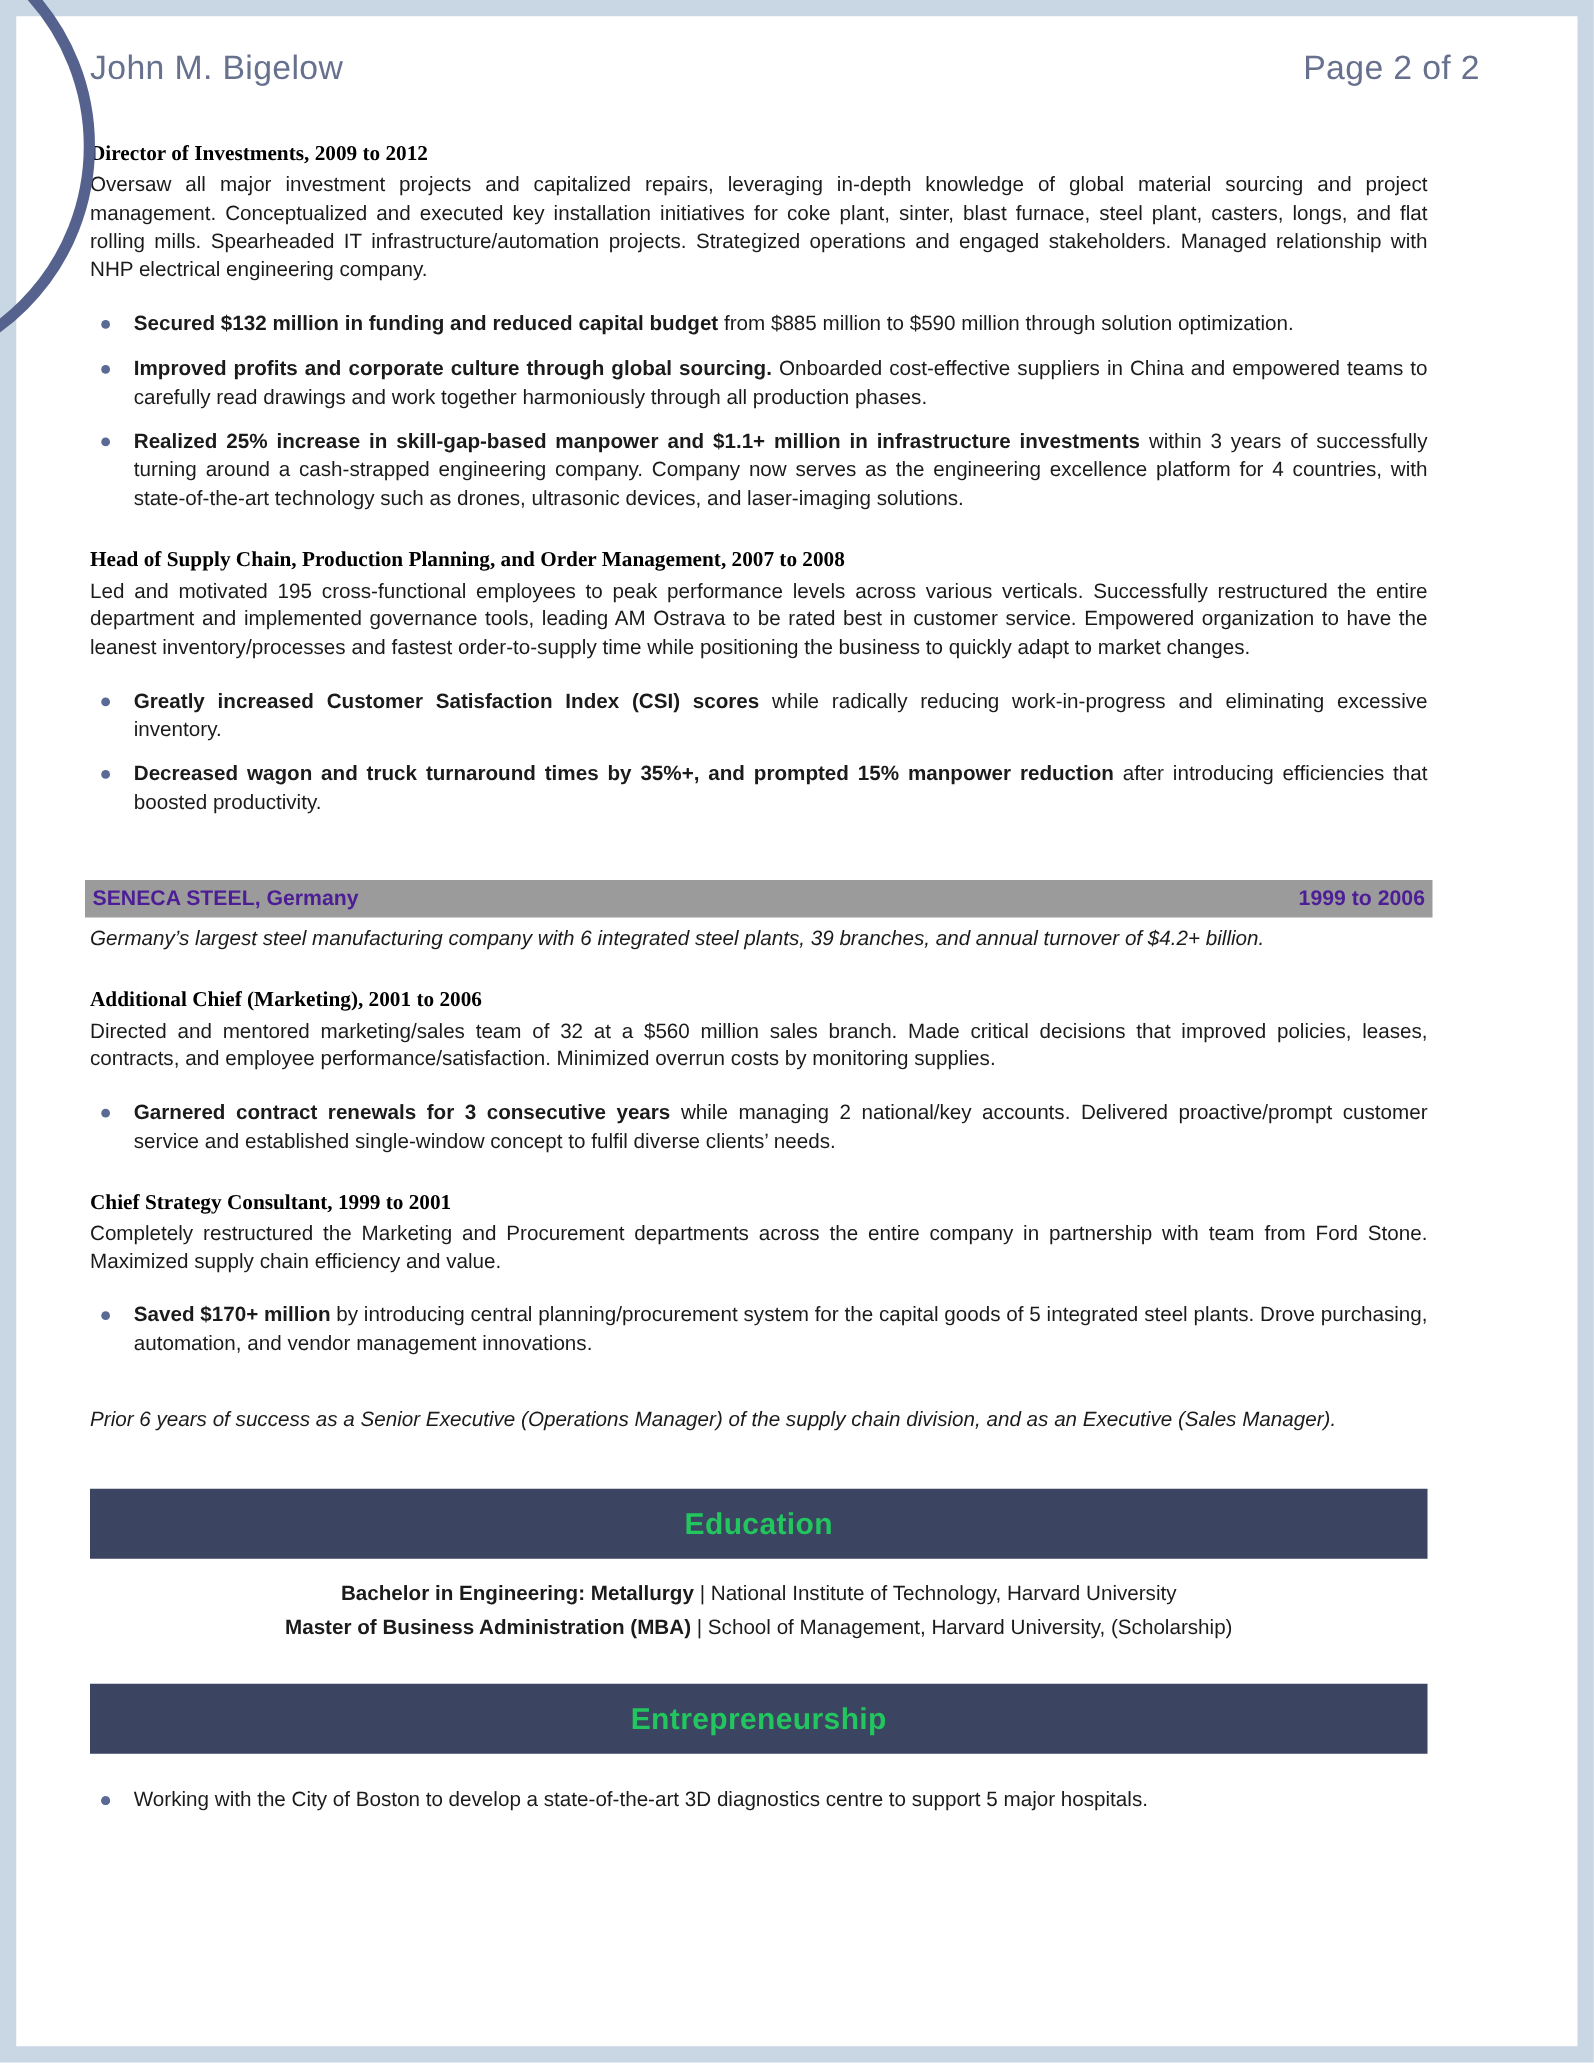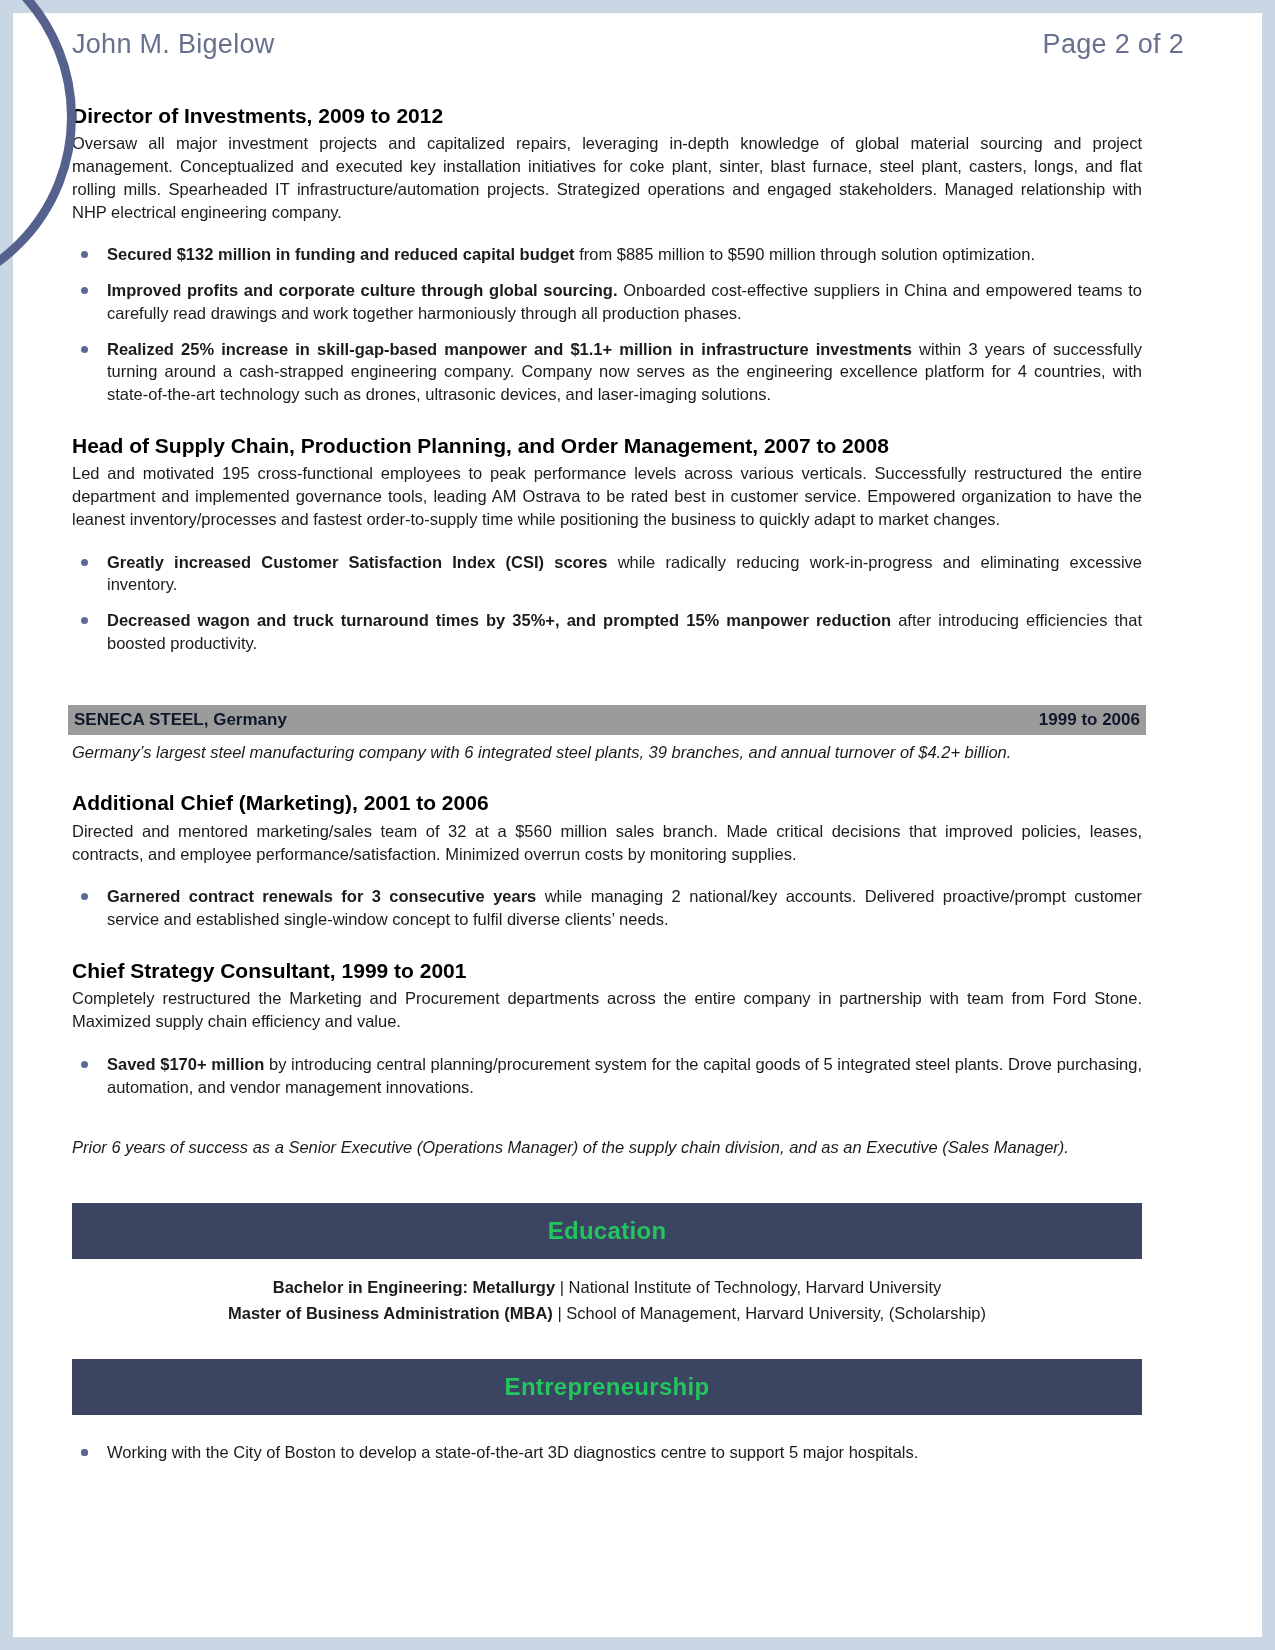--- a/index.html
+++ b/index.html
@@ -22,37 +22,38 @@
     left: -292px; top: -67px;
     width: 368px; height: 368px;
     border: 9px solid #55628d;
     border-radius: 50%;
     z-index: 5;
   }
   .header {
     display: flex;
     justify-content: space-between;
     align-items: baseline;
-    padding: 16px 78px 0 59px;
+    padding: 26px 78px 0 59px;
     color: #67718e;
     font-size: 27px;
     letter-spacing: 0.3px;
   }
   .content {
     padding: 42px 120px 0 59px;
     font-size: 16.5px;
     line-height: 1.38;
     color: #1b1b1b;
   }
   .role-title {
-    font-size: 21px;
+    font-size: 17px;
     font-weight: bold;
     color: #000;
     margin: 0;
     line-height: 1.35;
+    font-family: Liberation Serif, serif;
   }
   .mt { margin-top: 26px; }
   .summary { margin: 2px 0 0; text-align: justify; }
   ul.achievements {
     list-style: none;
     margin: 20px 0 0;
     padding: 0;
   }
   ul.achievements li {
     position: relative;
@@ -64,21 +65,21 @@
     position: absolute;
     left: 9px; top: 8px;
     width: 7px; height: 7px;
     border-radius: 50%;
     background: #5a6a94;
   }
   .b { font-weight: bold; }
   .graybar {
     margin: 50px -4px 0 -4px;
     background: #9b9b9b;
-    color: #0f172a;
+    color: #4c1d95;
     font-weight: bold;
     font-size: 17px;
     height: 30px;
     display: flex;
     justify-content: space-between;
     align-items: center;
     padding: 0 6px;
   }
   .tagline {
     font-style: italic;

